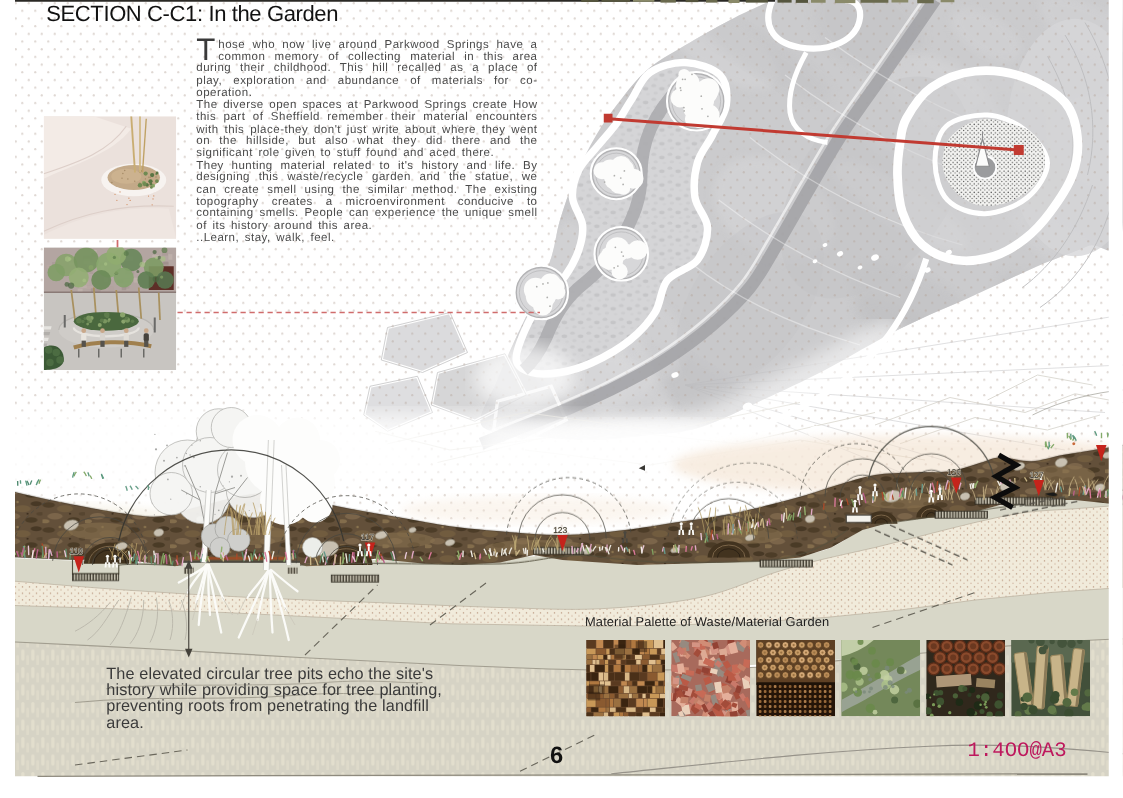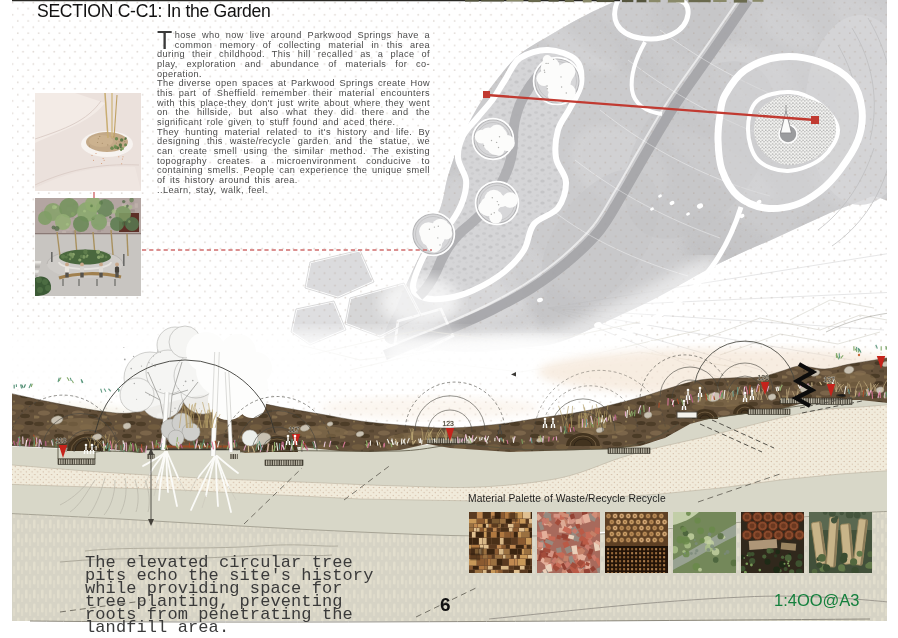--- a/index.html
+++ b/index.html
@@ -1,21 +1,21 @@
 <!DOCTYPE html>
 <html><head><meta charset="utf-8"><style>
 html,body{margin:0;padding:0;}
 body{width:898px;height:638px;position:relative;overflow:hidden;background:#ffffff;font-family:"Liberation Sans",sans-serif;}
 .title{position:absolute;left:37px;top:1px;font-size:17.6px;font-weight:normal;color:#111;letter-spacing:-0.3px;}
 .body{position:absolute;left:157px;top:31px;width:273px;font-size:9.2px;line-height:9.65px;color:#4a4a4a;text-align:justify;letter-spacing:0.40px;word-spacing:1.5px;}
 .drop{float:left;font-size:25px;line-height:19px;padding-right:2px;color:#3a3a3a;}
-.cap{position:absolute;left:85px;top:556px;width:292px;font-size:17px;line-height:13px;color:#3a3a3a;letter-spacing:0.1px;font-family:Liberation Mono, monospace;}
+.cap{position:absolute;left:85px;top:532px;width:292px;font-size:13px;line-height:13px;color:#3a3a3a;letter-spacing:0.1px;}
 .palt{position:absolute;left:468px;top:493px;font-size:10.3px;color:#1d1d1d;letter-spacing:0.1px;}
 .pnum{position:absolute;left:440px;top:594px;font-size:19px;font-weight:bold;color:#111;}
-.scale{position:absolute;left:774px;top:591px;font-size:16.5px;color:#15803d;letter-spacing:0;}
+.scale{position:absolute;left:774px;top:591px;font-size:16.5px;color:#be185d;letter-spacing:0;font-family:Liberation Mono, monospace;}
 </style></head>
 <body>
 <svg width="898" height="638" viewBox="0 0 898 638" xmlns="http://www.w3.org/2000/svg" style="position:absolute;left:0;top:0">
     <defs>
 <pattern id="dots" width="10.4" height="12.3" patternUnits="userSpaceOnUse">
  <circle cx="2.2" cy="2.5" r="0.9" fill="#b3a396" opacity="0.42"></circle>
  <circle cx="7.4" cy="8.6" r="0.9" fill="#b3a396" opacity="0.42"></circle>
 </pattern>
 <pattern id="stip" width="3.4" height="3.4" patternUnits="userSpaceOnUse">
  <rect width="3.4" height="3.4" fill="#f3f3f1"></rect>
@@ -1911,14 +1911,14 @@
     <circle cx="54.9" cy="1.0" r="2.1" fill="#44543c"></circle>
     <circle cx="40.7" cy="2.4" r="3.9" fill="#44543c"></circle>
     <circle cx="32.7" cy="1.2" r="2.1" fill="#44543c"></circle>
     <circle cx="48.2" cy="3.0" r="3.4" fill="#44543c"></circle>
     <circle cx="23.3" cy="1.3" r="3.5" fill="#44543c"></circle>
     <circle cx="16.2" cy="0.4" r="2.4" fill="#44543c"></circle>
   </svg>
 <div class="title">SECTION C-C1: In the Garden</div>
 <div class="body"><span class="drop">T</span>hose who now live around Parkwood Springs have a common memory of collecting material in this area during their childhood. This hill recalled as a place of play, exploration and abundance of materials for co-operation.<br>The diverse open spaces at Parkwood Springs create How this part of Sheffield remember their material encounters with this place-they don't just write about where they went on the hillside, but also what they did there and the significant role given to stuff found and aced there.<br>They hunting material related to it's history and life. By designing this waste/recycle garden and the statue, we can create smell using the similar method. The existing topography creates a microenvironment conducive to containing smells. People can experience the unique smell of its history around this area.<br>..Learn, stay, walk, feel.</div>
 <div class="cap">The elevated circular tree pits echo the site's history while providing space for tree planting, preventing roots from penetrating the landfill area.</div>
-<div class="palt">Material Palette of Waste/Recycle Recycle</div>
+<div class="palt">Material Palette of Waste/Material Garden</div>
 <div class="pnum">6</div>
 <div class="scale">1:4OO@A3</div>
 </body></html>

